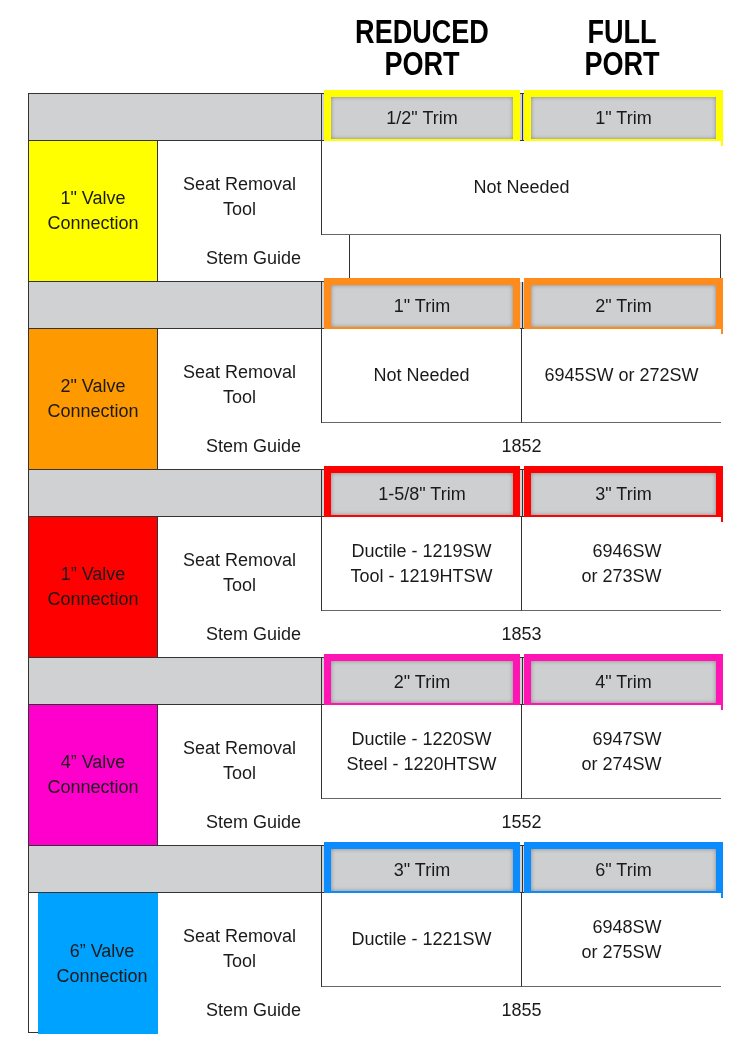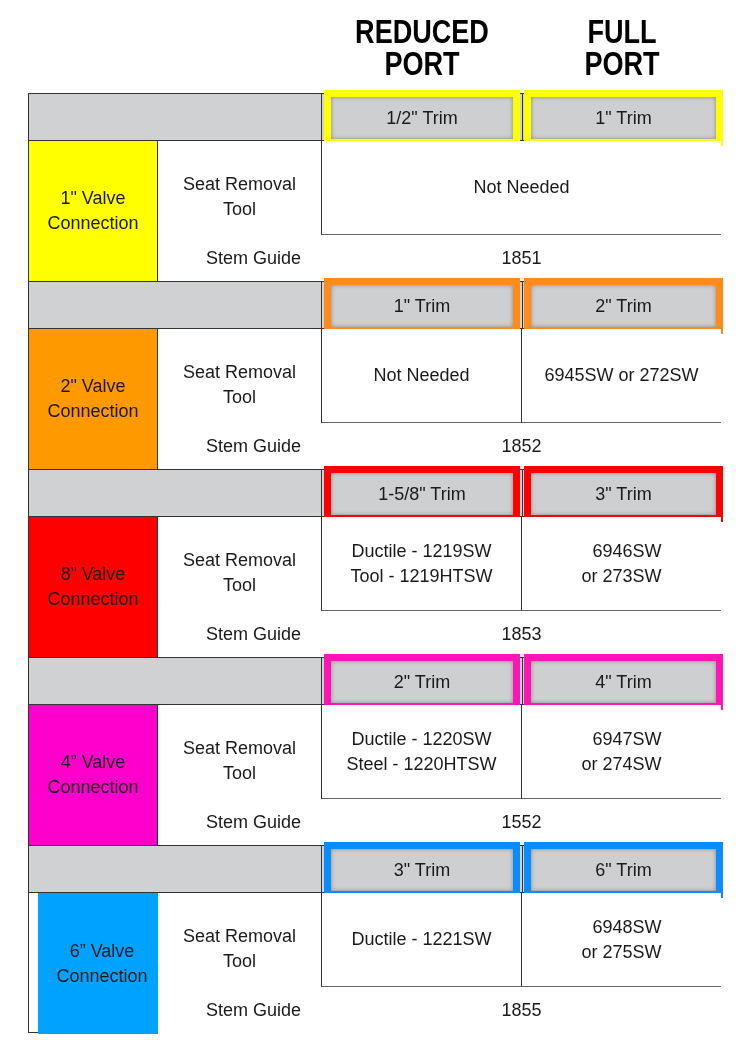--- a/index.html
+++ b/index.html
@@ -72,21 +72,20 @@
         </div>
     </div>
     <div class="cell lbl-seat">
       <div>
           <div>Seat Removal</div>
           <div>Tool</div>
         </div>
     </div>
     <div class="cell lbl-stem">Stem Guide</div>
     <div class="cell seat-span">Not Needed</div>
-    <div class="cell stem-val">1851</div>
   </div>
 
   <div class="block" style="top:188px;">
     <div class="cell hdr-bg"></div>
     <div class="cell hdr-left"></div>
     <div class="divider"></div>
     <div class="trim red" style="border-color:#ff8c1a;">
         <span>1" Trim</span>
       </div>
     <div class="trim full" style="border-color:#ff8c1a;">
@@ -115,21 +114,21 @@
     <div class="cell hdr-left"></div>
     <div class="divider"></div>
     <div class="trim red" style="border-color:#ff0000;">
         <span>1-5/8" Trim</span>
       </div>
     <div class="trim full" style="border-color:#ff0000;">
         <span>3" Trim</span>
       </div>
     <div class="cell conn" style="background:#ff0000;">
       <div>
-          <div>8” Valve</div>
+          <div>1” Valve</div>
           <div>Connection</div>
         </div>
     </div>
     <div class="cell lbl-seat">
       <div>
           <div>Seat Removal</div>
           <div>Tool</div>
         </div>
     </div>
     <div class="cell lbl-stem">Stem Guide</div>

